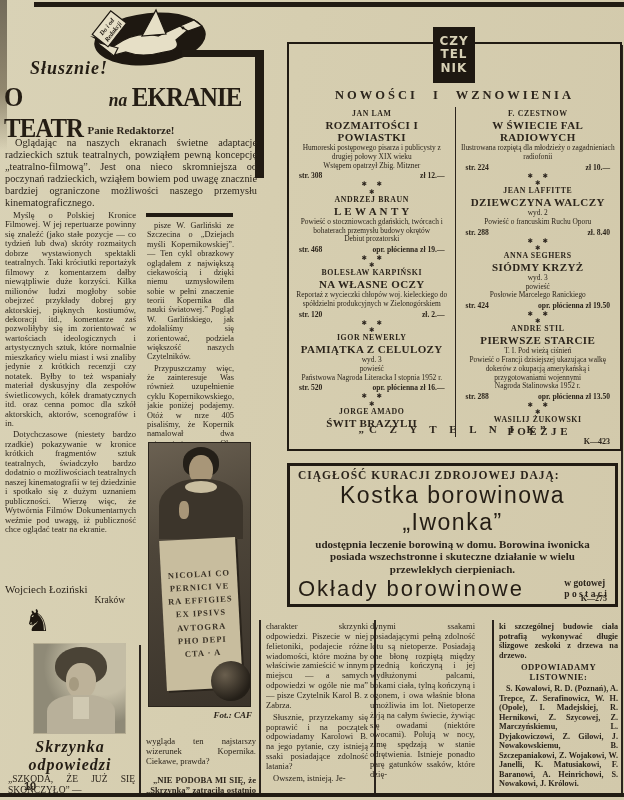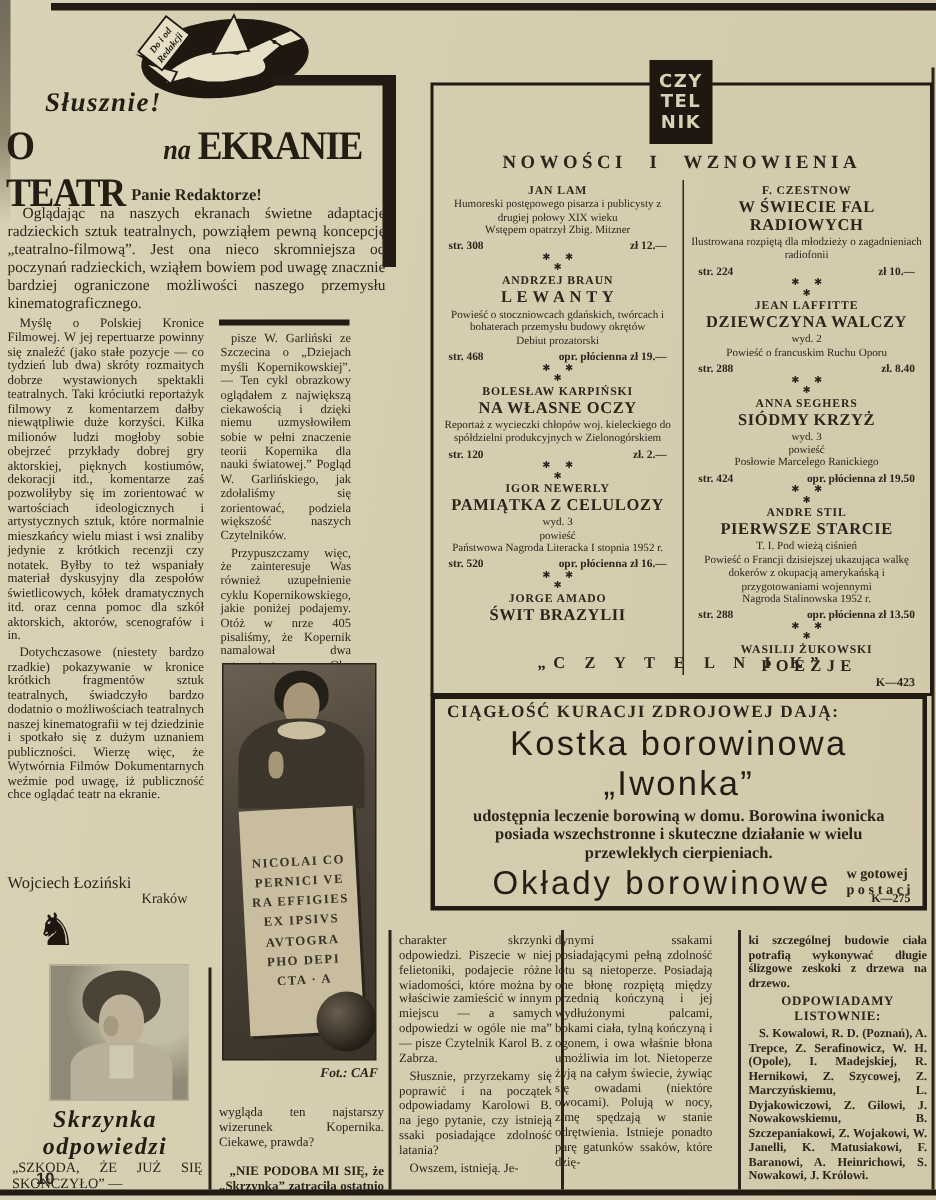--- a/index.html
+++ b/index.html
@@ -48,21 +48,21 @@
   .painting .robe{position:absolute;left:10px;top:36px;width:84px;height:60px;background:#3c352b;border-radius:45% 45% 0 0;}
   .painting .fur{position:absolute;left:36px;top:38px;width:32px;height:12px;background:#c9bea0;border-radius:50%;}
   .painting .hand{position:absolute;left:30px;top:58px;width:10px;height:18px;background:#a89678;border-radius:40%;}
   .painting .banner{position:absolute;left:14px;top:96px;width:76px;height:150px;background:#c8bd9e;transform:rotate(-3deg);
     box-shadow:2px 2px 0 #2a241c;display:flex;align-items:center;justify-content:center;}
   .painting .banner div{white-space:pre-line;text-align:center;font-size:8.5px;line-height:1.55;letter-spacing:1px;color:#3a3226;font-weight:bold;}
   .painting .sphere{position:absolute;left:62px;top:218px;width:40px;height:40px;background:radial-gradient(circle at 35% 35%,#6a5f4e,#241f18 70%);border-radius:50%;}
   .caption{left:150px;top:710px;width:102px;text-align:right;font-size:9px;font-weight:bold;font-style:italic;}
   .bcol1{left:146px;top:727px;width:110px;height:68px;overflow:hidden;font-size:8.6px;line-height:1.18;text-align:justify;}
   
-  .bookbox{left:287px;top:55px;width:331px;height:405px;border:2.5px solid #211b13;background:transparent;}
+  .bookbox{left:287px;top:42px;width:331px;height:405px;border:2.5px solid #211b13;background:transparent;}
   .logo{position:absolute;left:144px;top:-17px;width:42px;height:56px;background:#1e1811;color:#d8d1b5;
     font-family:"DejaVu Sans",sans-serif;font-weight:bold;font-size:12px;line-height:1.1;letter-spacing:1px;
     display:flex;align-items:center;justify-content:center;text-align:center;white-space:pre-line;}
   .bb-header{margin-top:44px;text-align:center;font-weight:bold;font-size:12.5px;letter-spacing:3px;word-spacing:9px;}
   .bb-cols{display:flex;margin-top:4px;height:330px;overflow:hidden;}
   .bb-col{width:50%;padding:2px 4px 0 4px;box-sizing:border-box;}
   .bb-col.right{border-left:1px solid #2b241d;}
   .book{margin:0;text-align:center;}
   .book .author{font-size:7.8px;font-weight:bold;letter-spacing:.6px;}
   .book .pre{font-size:7.4px;font-weight:bold;line-height:1.15;}
@@ -73,21 +73,21 @@
   .sep::before{content:"✱      ✱\A✱";}
   .book:last-child + .x{display:none;}
   .bb-footer{position:absolute;left:0;bottom:14px;width:100%;text-align:center;font-weight:bold;font-size:11px;letter-spacing:5px;}
   .bb-code{position:absolute;right:10px;bottom:3px;font-size:8px;font-weight:bold;}
   .page-edge{left:621px;top:45px;width:2px;height:748px;background:#2b241d;}
   
   .adbox{left:287px;top:463px;width:331px;height:144px;border:3px solid #211b13;box-sizing:border-box;padding:3px 8px;overflow:hidden;}
   .ad-kicker{font-weight:bold;font-size:11.5px;letter-spacing:1px;}
   .ad-title1{text-align:center;font-family:"Liberation Sans",sans-serif;font-size:23px;letter-spacing:1.5px;margin-top:1px;color:#241d14;}
   .ad-body{font-weight:bold;font-size:11px;line-height:1.12;text-align:center;margin-top:2px;}
-  .ad-title2{display:flex;justify-content:flex-end;align-items:center;gap:10px;margin-top:1px;}
+  .ad-title2{display:flex;justify-content:space-between;align-items:center;gap:10px;margin-top:1px;}
   .ad-title2 .big2{font-family:"Liberation Sans",sans-serif;font-size:22px;letter-spacing:2px;color:#241d14;}
   .ad-title2 .side{font-size:9.5px;font-weight:bold;line-height:1.2;white-space:pre-line;text-align:left;}
   .ad-code{position:absolute;right:8px;bottom:1px;font-size:8px;font-weight:bold;}
   
   .vr{width:1.5px;background:#2b241d;}
   .vr1{left:139px;top:645px;height:148px;}
   .vr2{left:259px;top:620px;height:173px;}
   .vr3{left:374px;top:620px;height:173px;}
   .vr4{left:492px;top:620px;height:173px;}
   .bottom-rule{left:0;top:793px;width:624px;height:4px;}
@@ -197,20 +197,21 @@
     <div class="logo">CZY
 TEL
 NIK</div>
     <div class="bb-header">NOWOŚCI I WZNOWIENIA</div>
     <div class="bb-cols">
       <div class="bb-col">
 
           <div class="book">
             <div class="author">JAN LAM</div>
 
+            <div class="title">ROZMAITOŚCI I POWIASTKI</div>
             <div class="details">Humoreski postępowego pisarza i publicysty z drugiej połowy XIX wieku
 Wstępem opatrzył Zbig. Mitzner</div>
             <div class="prow">
               <span>str. 308</span>
               <span>zł 12.—</span>
             </div>
           </div>
           <div class="sep x"></div>
 
           <div class="book">

